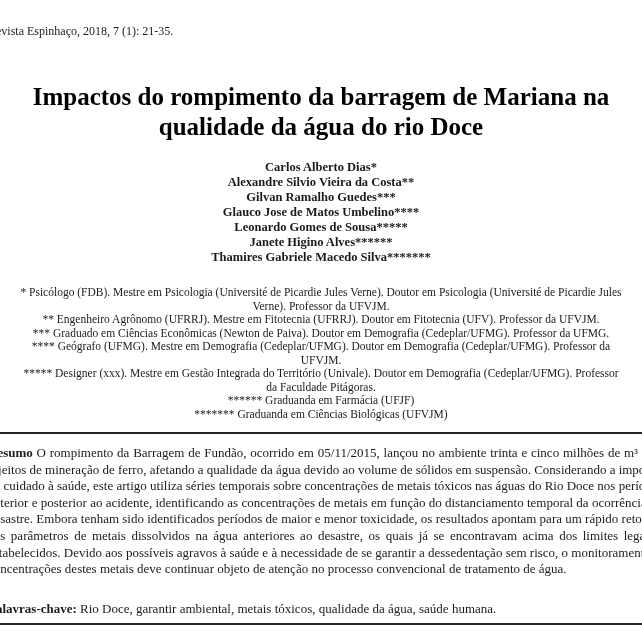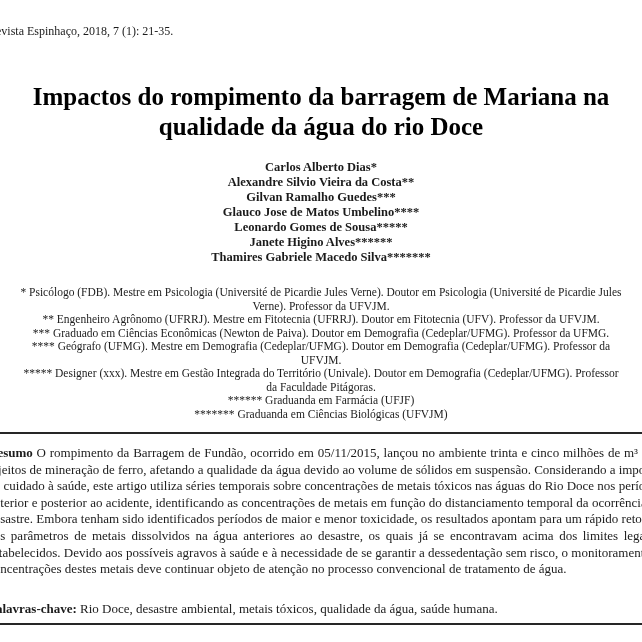--- a/index.html
+++ b/index.html
@@ -120,19 +120,19 @@
       <div class="a-line">rejeitos de mineração de ferro, afetando a qualidade da água devido ao volume de sólidos em suspensão. Considerando a importância</div>
       <div class="a-line">ao cuidado à saúde, este artigo utiliza séries temporais sobre concentrações de metais tóxicos nas águas do Rio Doce nos períodos</div>
       <div class="a-line">anterior e posterior ao acidente, identificando as concentrações de metais em função do distanciamento temporal da ocorrência do</div>
       <div class="a-line">desastre. Embora tenham sido identificados períodos de maior e menor toxicidade, os resultados apontam para um rápido retorno</div>
       <div class="a-line">aos parâmetros de metais dissolvidos na água anteriores ao desastre, os quais já se encontravam acima dos limites legais</div>
       <div class="a-line">estabelecidos. Devido aos possíveis agravos à saúde e à necessidade de se garantir a dessedentação sem risco, o monitoramento das</div>
       <div class="a-line last">concentrações destes metais deve continuar objeto de atenção no processo convencional de tratamento de água.</div>
     </div>
 
     <div class="keywords">
-      <span class="b">Palavras-chave:</span> <span>Rio Doce, desastre ambiental, metais tóxicos, qualidade da água, saúde humana.</span>
+      <span class="b">Palavras-chave:</span> <span>Rio Doce, garantir ambiental, metais tóxicos, qualidade da água, saúde humana.</span>
     </div>
 
     <div class="rule rule-bottom"></div>
 
   </div>
 </div>
 
 </body></html>

